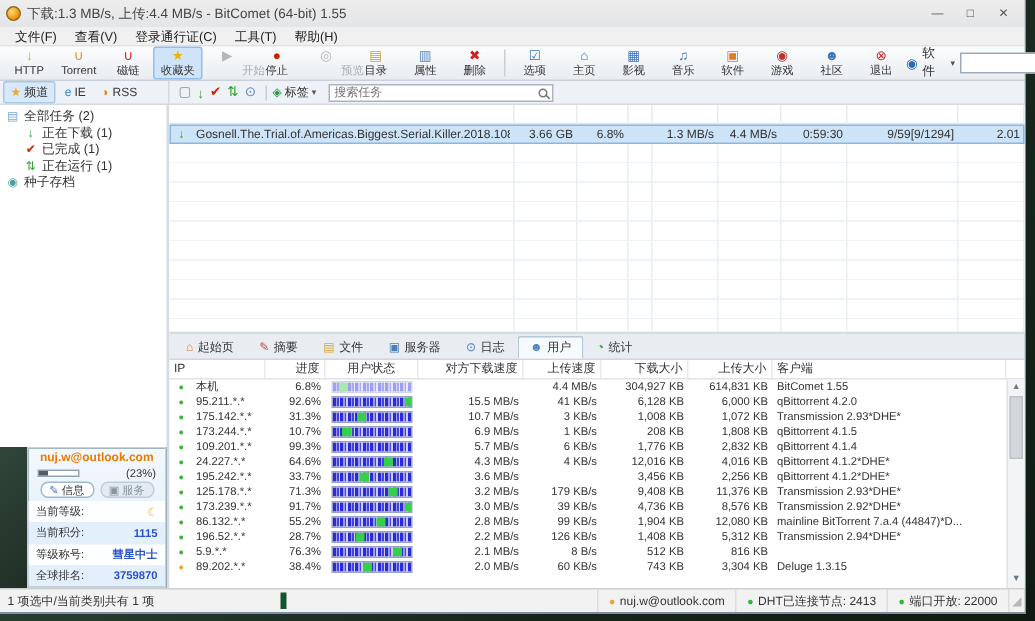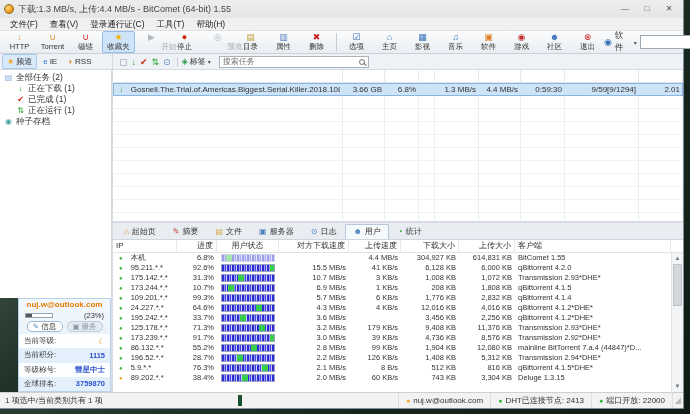--- a/index.html
+++ b/index.html
@@ -121,21 +121,21 @@
   .pbar { position:relative; width:54px; height:8px; border:1px solid #9aa2c8;
     background:repeating-linear-gradient(90deg,#2b2bd6 0px,#2b2bd6 2px,#9a9aee 2px,#9a9aee 3px,#4242dc 3px,#4242dc 4px,#ccccf5 4px,#ccccf5 5px); }
   .pmark { position:absolute; top:0; width:2px; height:100%; background:#35d04a; }
   .scrollbar { width:12px; background:#f2f4f6; border-left:1px solid #e0e4e8; display:flex; flex-direction:column; flex:0 0 auto; }
   .sarrow { height:11px; text-align:center; font-size:6px; color:#707880; line-height:11px; }
   .sthumb { height:42px; margin:0 1px; background:#d3d7db; border:1px solid #bcc2c8; }
   .strack { flex:1; }
 
   
   .statusbar { height:16px; background:#f2f2f2; border-top:1px solid #cfcfcf; display:flex; align-items:center; font-size:8px; flex:0 0 auto; }
-  .sb-left { width:242px; padding:0 5px; border-right:4px solid #14532d; white-space:nowrap; overflow:hidden; }
+  .sb-left { width:191px; padding:0 5px; border-right:4px solid #14532d; white-space:nowrap; overflow:hidden; }
   .sb-fill { flex:1; border-right:1px solid #ddd; height:100%; }
   .sb-sec { display:flex; align-items:center; gap:3px; padding:0 7px; border-right:1px solid #ddd; height:100%; white-space:nowrap; }
   .sb-dot::before { content:"●"; font-size:7px; }
   .grip { width:10px; text-align:right; color:#b8b8b8; font-size:8px; padding-right:2px; }
 </style>
 </head>
 <body>
 
 <div class="screen">
   <div class="window">
@@ -627,21 +627,20 @@
                 <span class="pc2">76.3%</span>
                 <span class="pc3 pbarcell">
                   <span class="pbar">
                     <span class="pmark" style="left: 76.3%;"></span>
                   </span>
                 </span>
                 <span class="pc4">2.1 MB/s</span>
                 <span class="pc5">8 B/s</span>
                 <span class="pc6">512 KB</span>
                 <span class="pc7">816 KB</span>
-                <span class="pc8">qBittorrent 4.1.5*DHE*</span>
               </div>
                 <div class="peer-row">
                 <span class="pc1 peer-ip">
                   <span class="pdot" style="color: rgb(240, 160, 48);"></span>
                   <span>89.202.*.*</span>
                 </span>
                 <span class="pc2">38.4%</span>
                 <span class="pc3 pbarcell">
                   <span class="pbar">
                     <span class="pmark" style="left: 38.4%;"></span>

